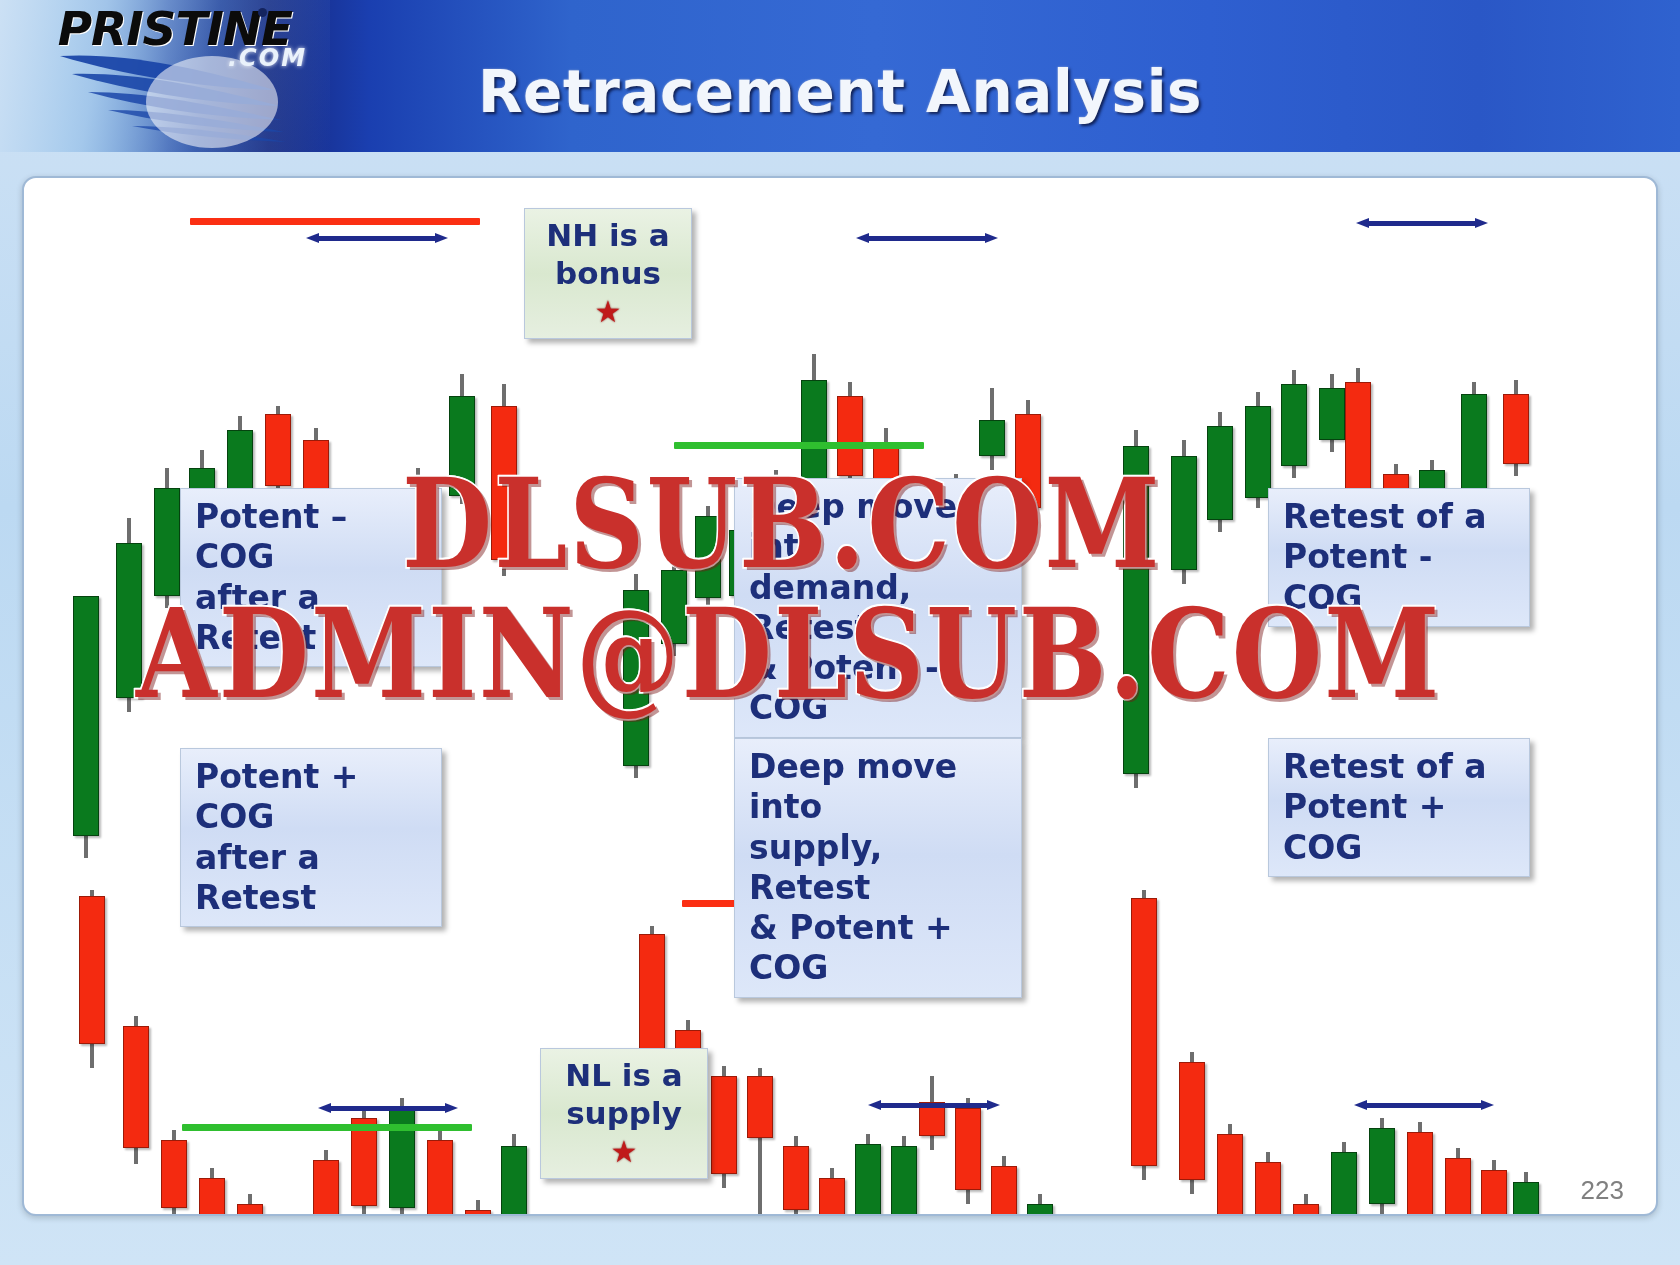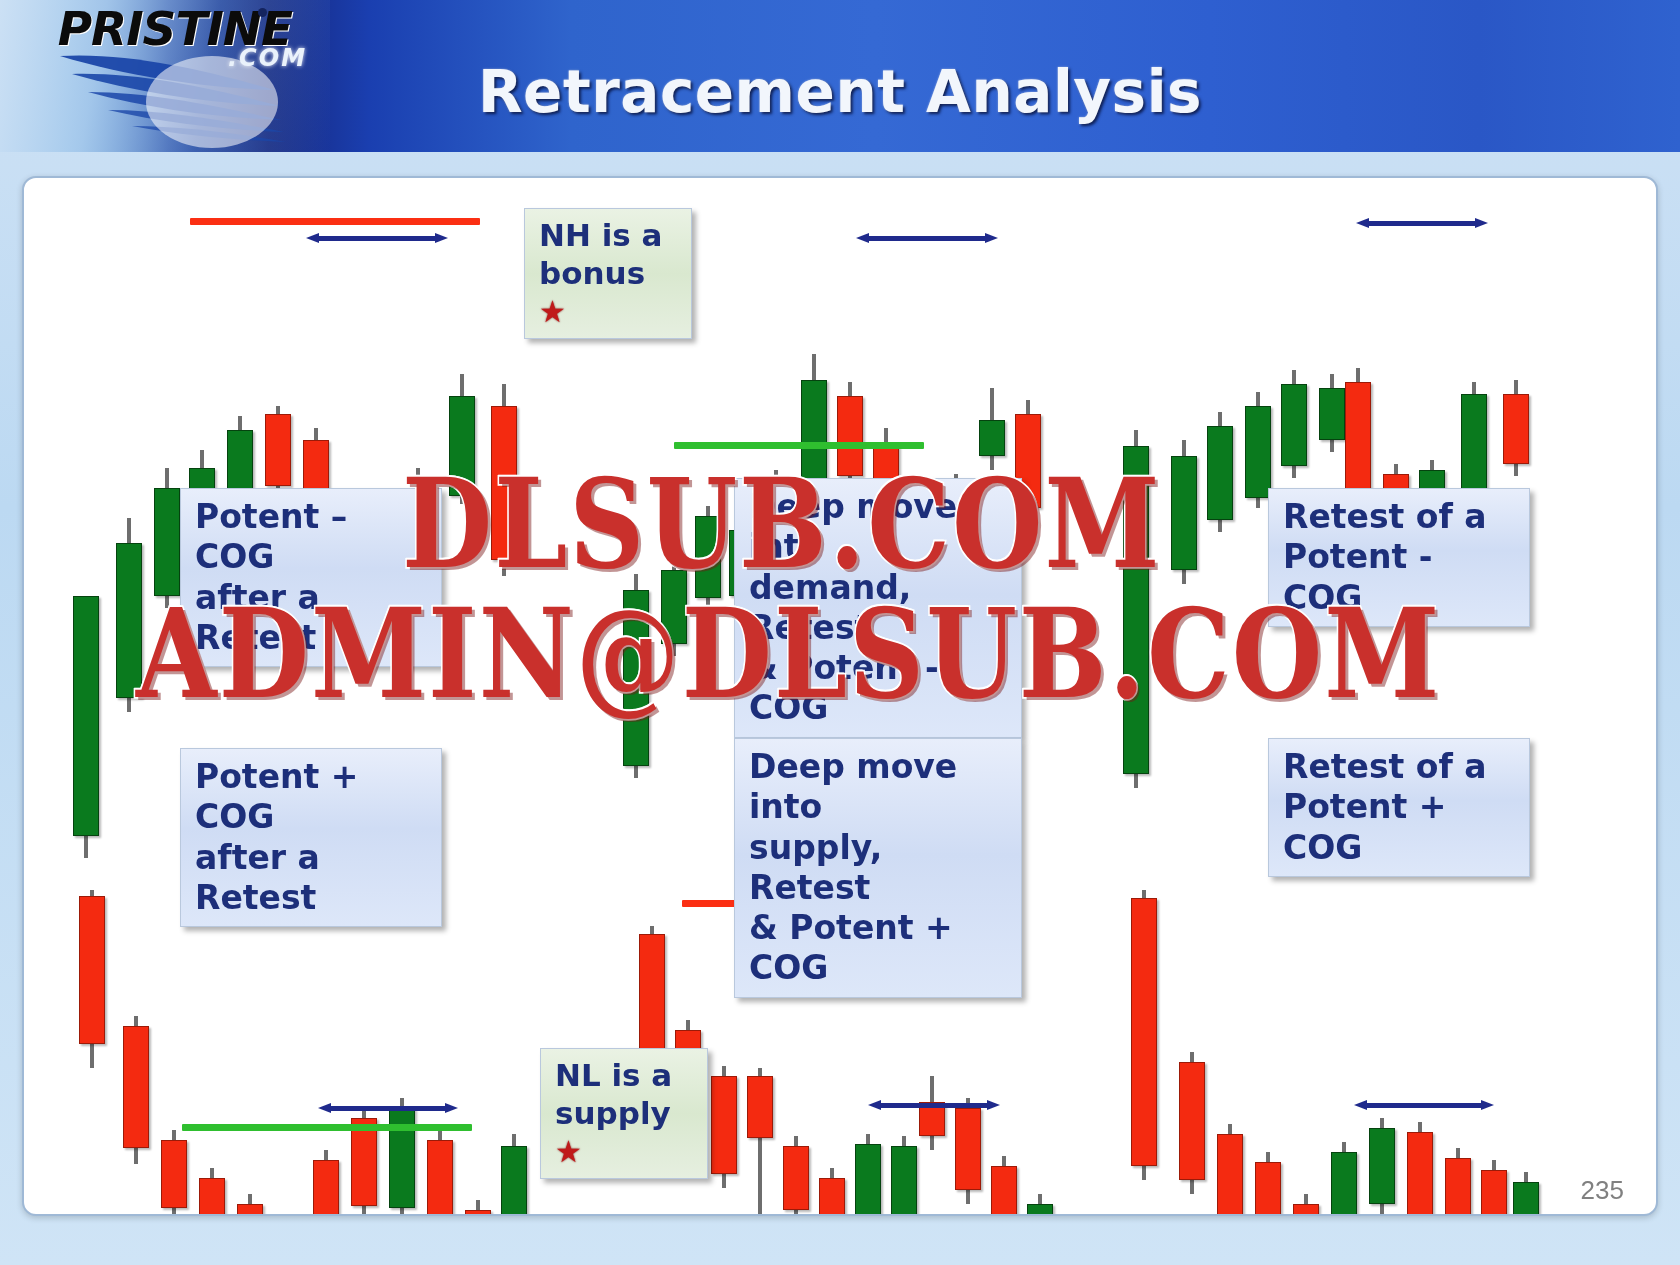--- a/index.html
+++ b/index.html
@@ -122,20 +122,21 @@
     box-shadow:4px 4px 5px rgba(0,0,0,.30);
     white-space:pre-line;
   }
   .callout.blue {
     background: linear-gradient(180deg,#e8eefb 0%, #cfdcf4 45%, #dde7f9 100%);
     font-size:33px;
   }
   .callout.green-box {
     background: linear-gradient(180deg,#eaf2e4 0%, #d9e8cf 50%, #e6efe0 100%);
     font-size:31px;
+    text-align:center;
   }
   .star {
     display:inline-block; color:#c01a1a; font-size:30px;
     text-shadow:0 0 2px #7a0c0c;
   }
 
   
   .wm {
     position:absolute;
     font-family:"DejaVu Serif", serif;
@@ -514,19 +515,19 @@
     <div class="callout blue" style="left:710px; top:560px; width:288px;">Deep move into
 supply, Retest
 &amp; Potent + COG</div>
 
     <div class="callout blue" style="left:1244px; top:310px; width:262px;">Retest of  a
 Potent - COG</div>
 
     <div class="callout blue" style="left:1244px; top:560px; width:262px;">Retest of a
 Potent + COG</div>
 
-    <div id="page-number">235</div>
+    <div id="page-number">223</div>
   </div>
 
   <div class="wm" id="wm1">DLSUB.COM</div>
   <div class="wm" id="wm2">ADMIN@DLSUB.COM</div>
 
 </div>
 
 </body></html>

